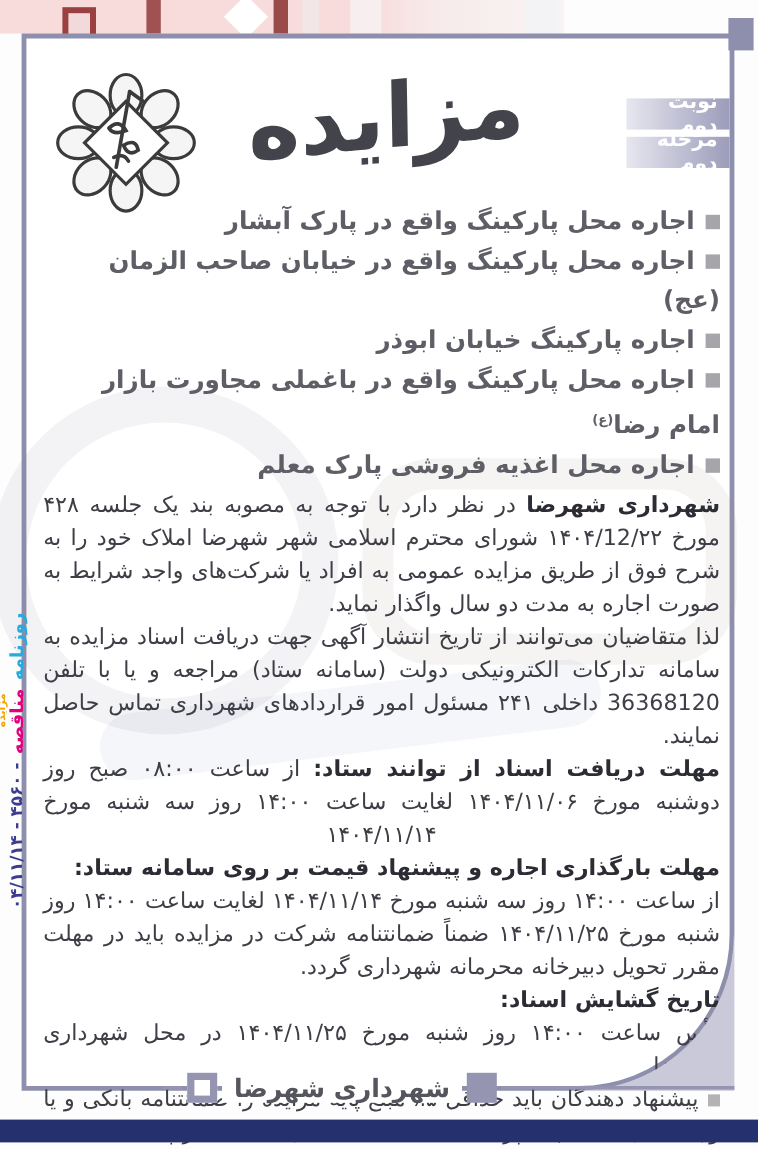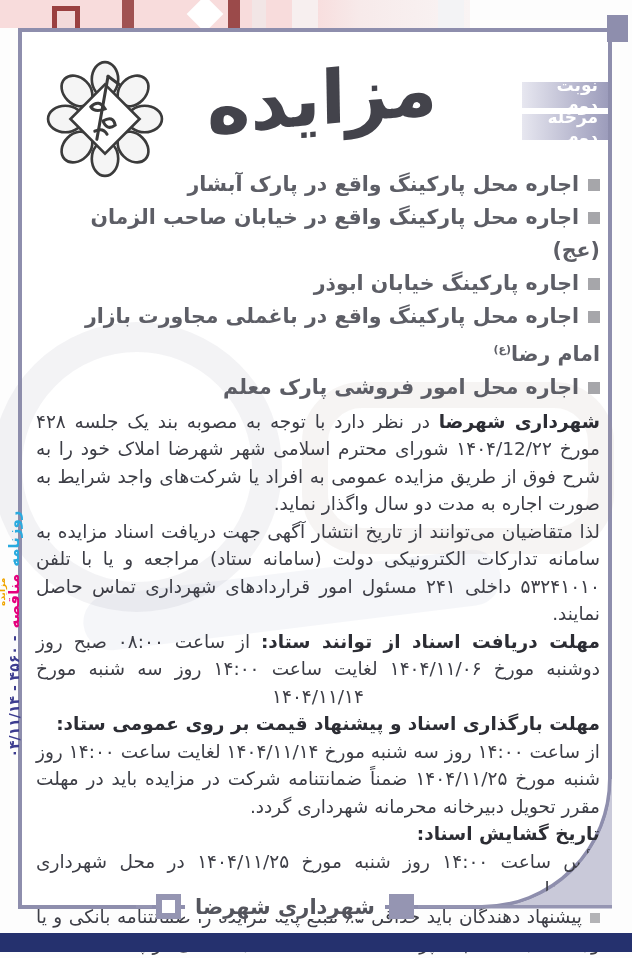--- a/index.html
+++ b/index.html
@@ -112,30 +112,30 @@
       <div class="badge">نوبت دوم</div>
       <div class="badge">مرحله دوم</div>
     </div>
 
     <div class="content">
       <ul class="subjects">
         <li><span class="sq"></span><span>اجاره محل پارکینگ واقع در پارک آبشار</span></li>
         <li><span class="sq"></span><span>اجاره محل پارکینگ واقع در خیابان صاحب الزمان (عج)</span></li>
         <li><span class="sq"></span><span>اجاره پارکینگ خیابان ابوذر</span></li>
         <li><span class="sq"></span><span>اجاره محل پارکینگ واقع در باغملی مجاورت بازار امام رضا</span><sup>(ع)</sup></li>
-        <li><span class="sq"></span><span>اجاره محل امور فروشی پارک معلم</span></li>
+        <li><span class="sq"></span><span>اجاره محل اغذیه فروشی پارک معلم</span></li>
       </ul>
 
       <p><span class="lead">شهرداری شهرضا</span> <span>در نظر دارد با توجه به مصوبه بند یک جلسه ۴۲۸ مورخ ۱۴۰۴/12/۲۲ شورای محترم اسلامی شهر شهرضا املاک خود را به شرح فوق از طریق مزایده عمومی به افراد یا شرکت‌های واجد شرایط به صورت اجاره به مدت دو سال واگذار نماید.</span></p>
 
-      <p>لذا متقاضیان می‌توانند از تاریخ انتشار آگهی جهت دریافت اسناد مزایده به سامانه تدارکات الکترونیکی دولت (سامانه ستاد) مراجعه و یا با تلفن ۵۳۲۴۱۰۱۰ داخلی ۲۴۱ مسئول امور قراردادهای شهرداری تماس حاصل نمایند.</p>
+      <p>لذا متقاضیان می‌توانند از تاریخ انتشار آگهی جهت دریافت اسناد مزایده به سامانه تدارکات الکترونیکی دولت (سامانه ستاد) مراجعه و یا با تلفن 36368120 داخلی ۲۴۱ مسئول امور قراردادهای شهرداری تماس حاصل نمایند.</p>
 
       <p class="center-last"><span class="sec-title">مهلت دریافت اسناد از توانند ستاد:</span> <span>از ساعت ۰۸:۰۰ صبح روز دوشنبه مورخ ۱۴۰۴/۱۱/۰۶ لغایت ساعت ۱۴:۰۰ روز سه شنبه مورخ ۱۴۰۴/۱۱/۱۴</span></p>
 
-      <p><span class="sec-title">مهلت بارگذاری اسناد و پیشنهاد قیمت بر روی عمومی ستاد:</span></p>
+      <p><span class="sec-title">مهلت بارگذاری اجاره و پیشنهاد قیمت بر روی سامانه ستاد:</span></p>
       <p>از ساعت ۱۴:۰۰ روز سه شنبه مورخ ۱۴۰۴/۱۱/۱۴ لغایت ساعت ۱۴:۰۰ روز شنبه مورخ ۱۴۰۴/۱۱/۲۵ ضمناً ضمانتنامه شرکت در مزایده باید در مهلت مقرر تحویل دبیرخانه محرمانه شهرداری گردد.</p>
 
       <p><span class="sec-title">تاریخ گشایش اسناد:</span></p>
       <p>رأس ساعت ۱۴:۰۰ روز شنبه مورخ ۱۴۰۴/۱۱/۲۵ در محل شهرداری شهرضا</p>
 
       <p class="note"><span class="nsq"></span><span>پیشنهاد دهندگان باید حداقل ۵٪ مبلغ پایه مزایده را ضمانتنامه بانکی و یا وجه نقد به حساب سپرده ۳۱۰۰۰۰۰۰۰۵۲۰۰۲ بانک ملی در پاکت الف لاک و مهر شده تحویل نمایند.</span></p>
 
     </div>
   </div>
 

